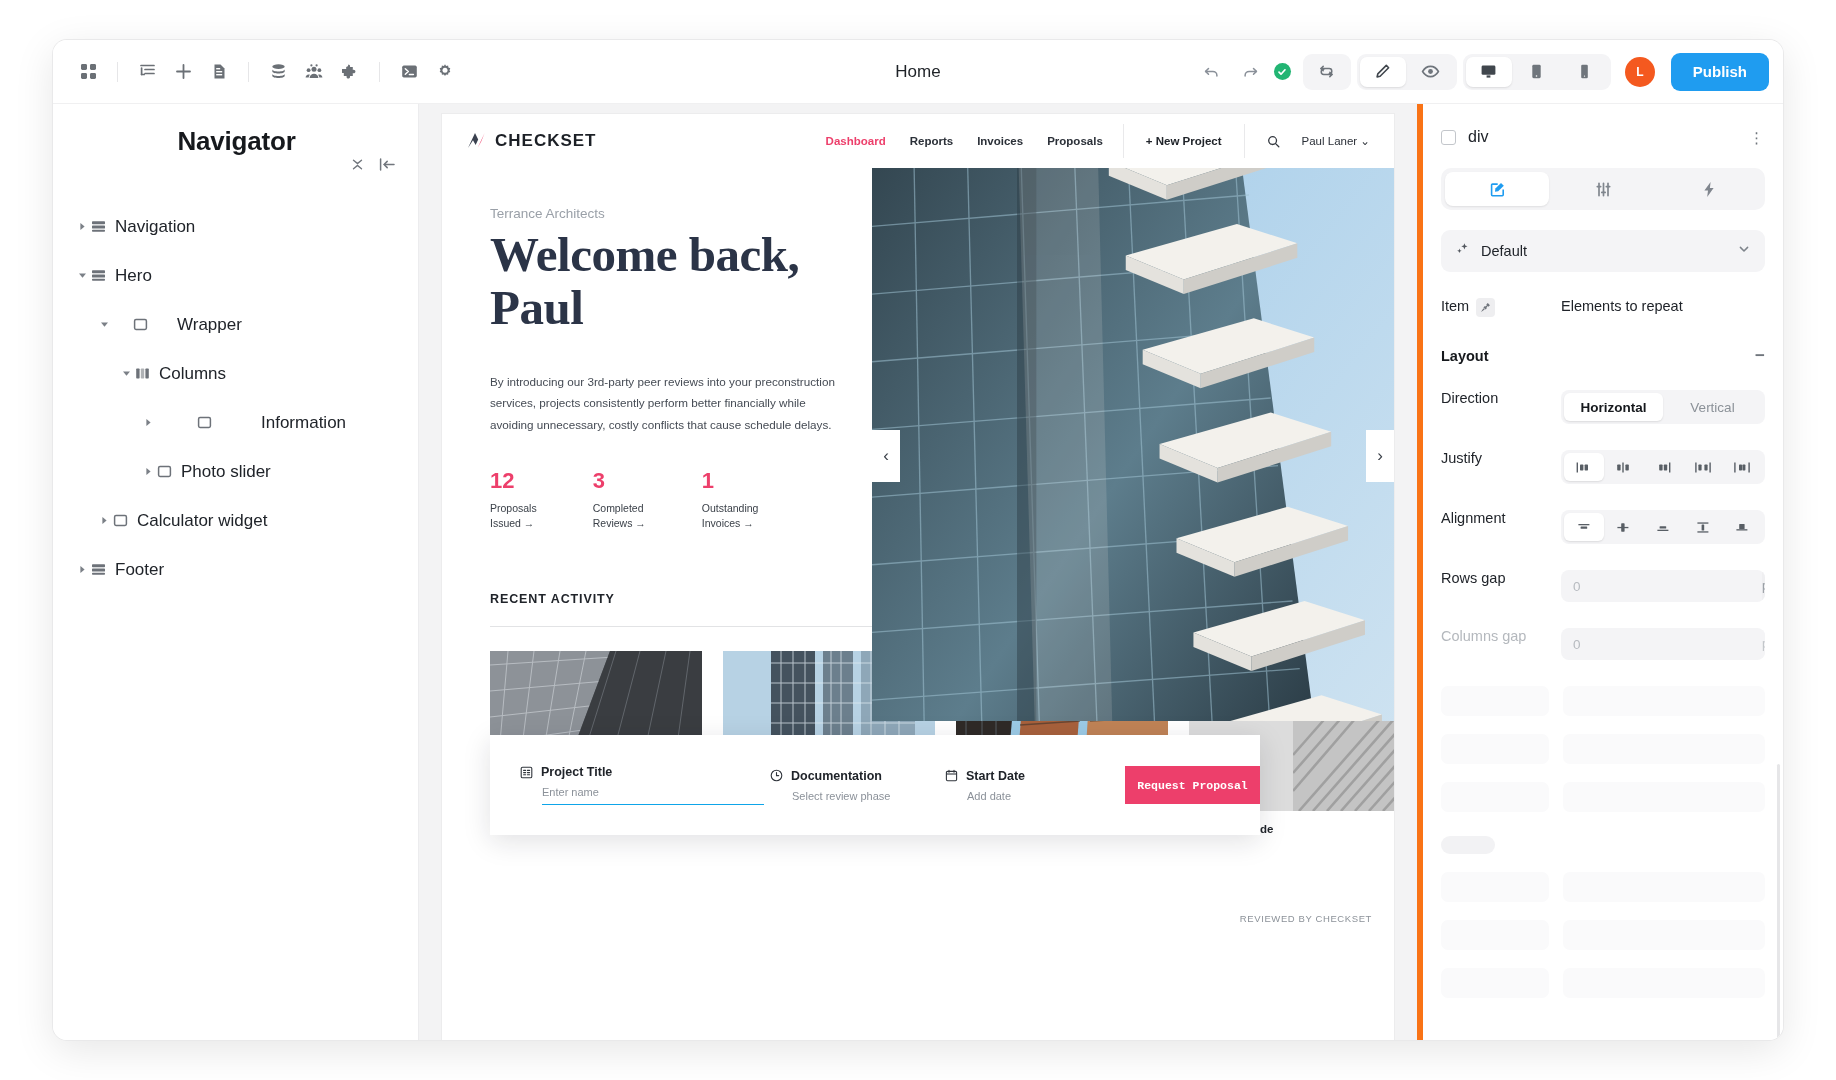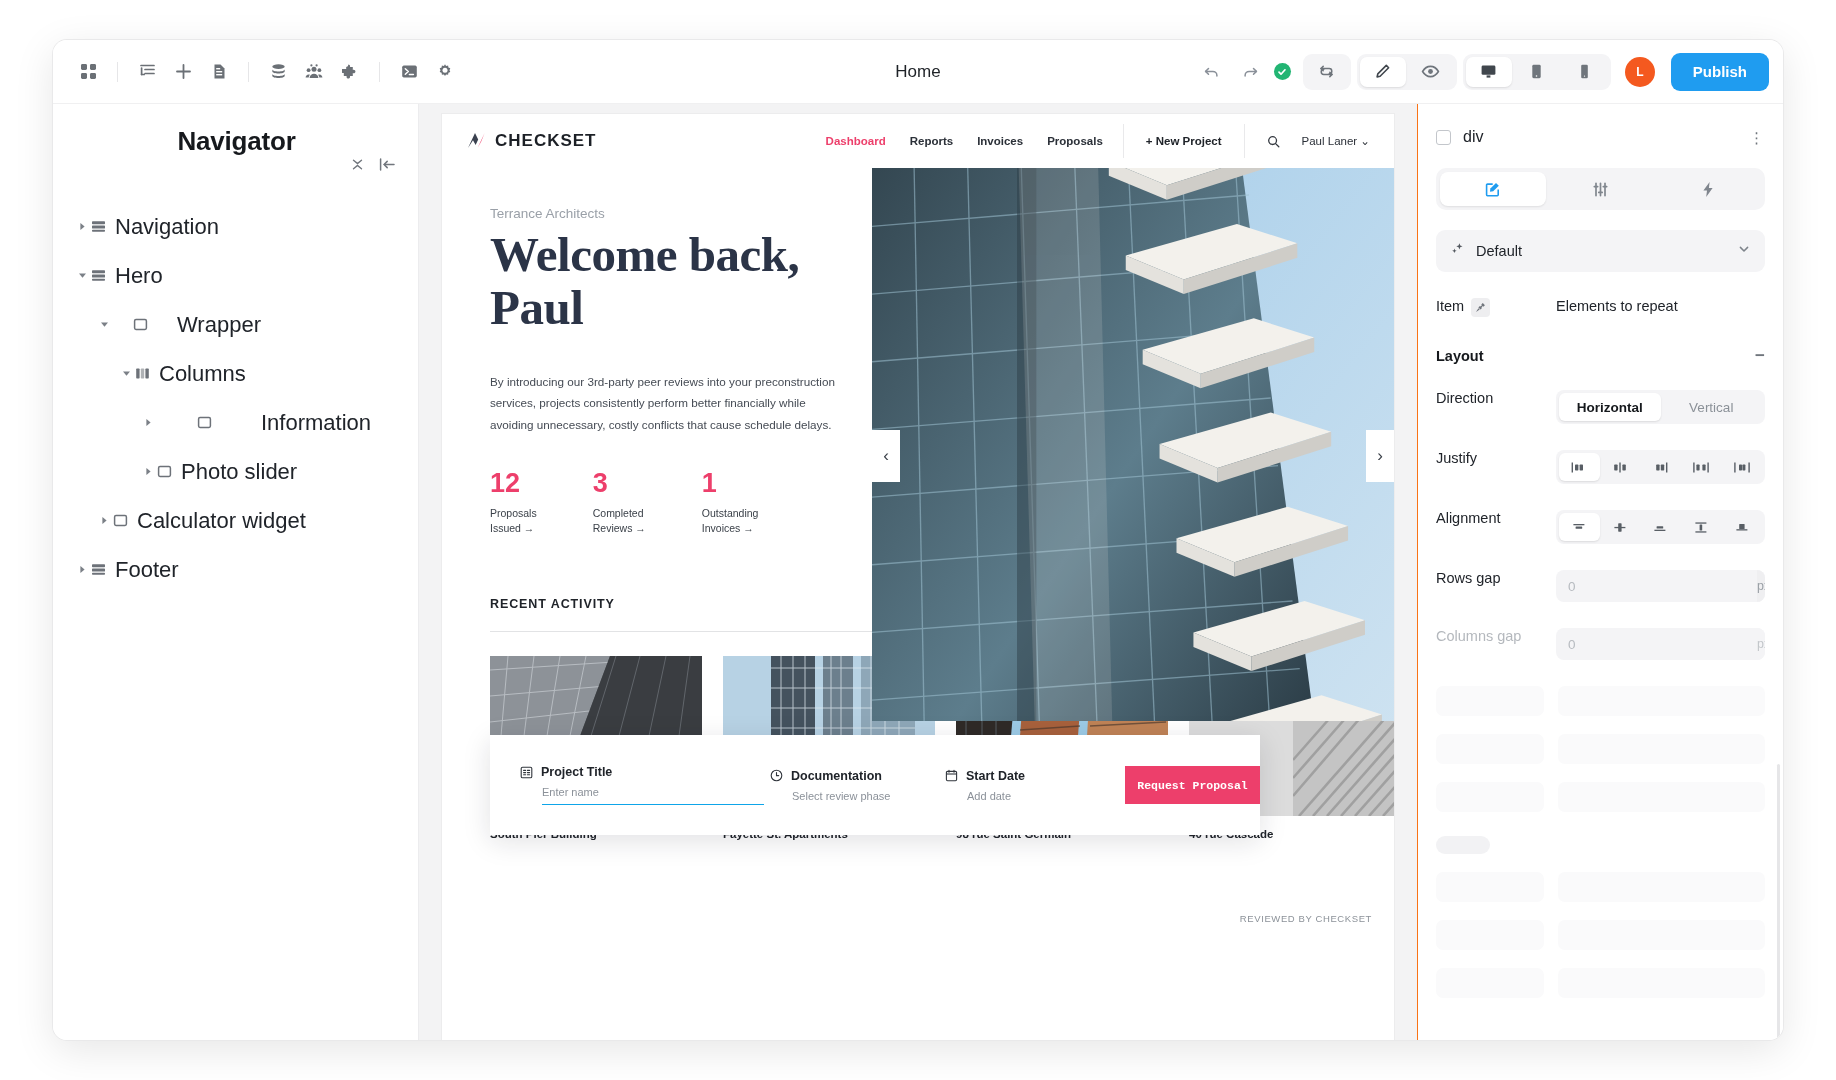--- a/index.html
+++ b/index.html
@@ -97,21 +97,21 @@
     display: flex; align-items: center;
     padding: 0 22px 0 24px; margin-bottom: 30px; flex-direction: column;
   }
   .nav-head h1 { font-size: 26px; font-weight: 700; color: #16191d; letter-spacing: -.2px; }
   .nav-head-actions { margin-left: auto; display: flex; align-items: center; gap: 14px; color: #71767d; }
   .nav-head-actions span { cursor: pointer; display: flex; }
   .tree { padding: 0 10px; }
   .node {
     display: flex; align-items: center;
     height: 49px; padding-left: 10px;
-    font-size: 22px; color: #20242a; cursor: pointer;
+    font-size: 17px; color: #20242a; cursor: pointer;
     border-radius: 7px;
   }
   .tw {
     width: 18px; flex: 0 0 18px; display: flex; align-items: center;
     justify-content: center; color: #7b8087;
   }
   .nico { width: 24px; flex: 0 0 24px; display: flex; align-items: center; color: #6d7279; }
   .nlabel { white-space: nowrap; }
   
   .canvas-wrap {
@@ -148,21 +148,21 @@
   .hero { display: flex; padding: 0 0 0 0; position: relative; }
   .hero-left { width: 430px; flex: 0 0 430px; padding: 38px 40px 0 48px; }
   .eyebrow { font-size: 13.5px; color: #9aa0a8; margin-bottom: 8px; }
   .h1 {
     font-family: "Liberation Serif", serif;
     font-size: 49px; line-height: 1.08; font-weight: 700;
     color: #2b3447; letter-spacing: -.5px; margin-bottom: 36px;
   }
   .lede { font-size: 11.7px; line-height: 1.85; color: #454b54; width: 352px; }
   .stats { display: flex; gap: 56px; margin-top: 34px; }
-  .stat-num { font-size: 27px; font-weight: 800; color: #ed3f6b; line-height: 1; margin-bottom: 9px; }
+  .stat-num { font-size: 22px; font-weight: 800; color: #ed3f6b; line-height: 1; margin-bottom: 9px; }
   .stat-lbl { font-size: 10.5px; color: #3b4149; line-height: 1.5; white-space: pre-line; }
   .hero-right { flex: 1; position: relative; min-height: 0; }
   .hero-img {
     position: absolute; left: 0; right: 0; top: 0;
     height: 553px; overflow: hidden;
   }
   .arrow-btn {
     position: absolute; top: 262px; width: 28px; height: 52px;
     background: #fff; display: flex; align-items: center; justify-content: center;
     color: #3b4149; font-size: 17px; cursor: pointer; z-index: 3;
@@ -197,21 +197,21 @@
   .recent { padding: 60px 24px 0 48px; }
   .recent-t { font-size: 12.5px; font-weight: 800; letter-spacing: .9px; color: #20242a; }
   .recent-rule { height: 1px; background: #e2e3e5; margin-top: 20px; }
   .cards { display: flex; gap: 21px; margin-top: 24px; }
   .card { width: 212px; }
   .card-img { height: 160px; overflow: hidden; }
   .card-t { font-size: 11.5px; font-weight: 700; color: #20242a; margin-top: 12px; }
   
   .insp {
     width: 366px; flex: 0 0 366px; background: #fff;
-    border-left: 1px solid #f97316; padding: 16px 18px 0 18px;
+    border-left: 6px solid #f97316; padding: 16px 18px 0 18px;
     position: relative; overflow: hidden;
   }
   .insp-head { display: flex; align-items: center; height: 34px; }
   .chk {
     width: 15px; height: 15px; border: 1.6px solid #c3c6cb; border-radius: 3px;
     margin-right: 12px; cursor: pointer;
   }
   .insp-tag { font-size: 16px; color: #20242a; }
   .kebab { margin-left: auto; color: #6f757c; cursor: pointer; letter-spacing: 1px; font-size: 15px; line-height: 1; }
   .insp-tabs {

